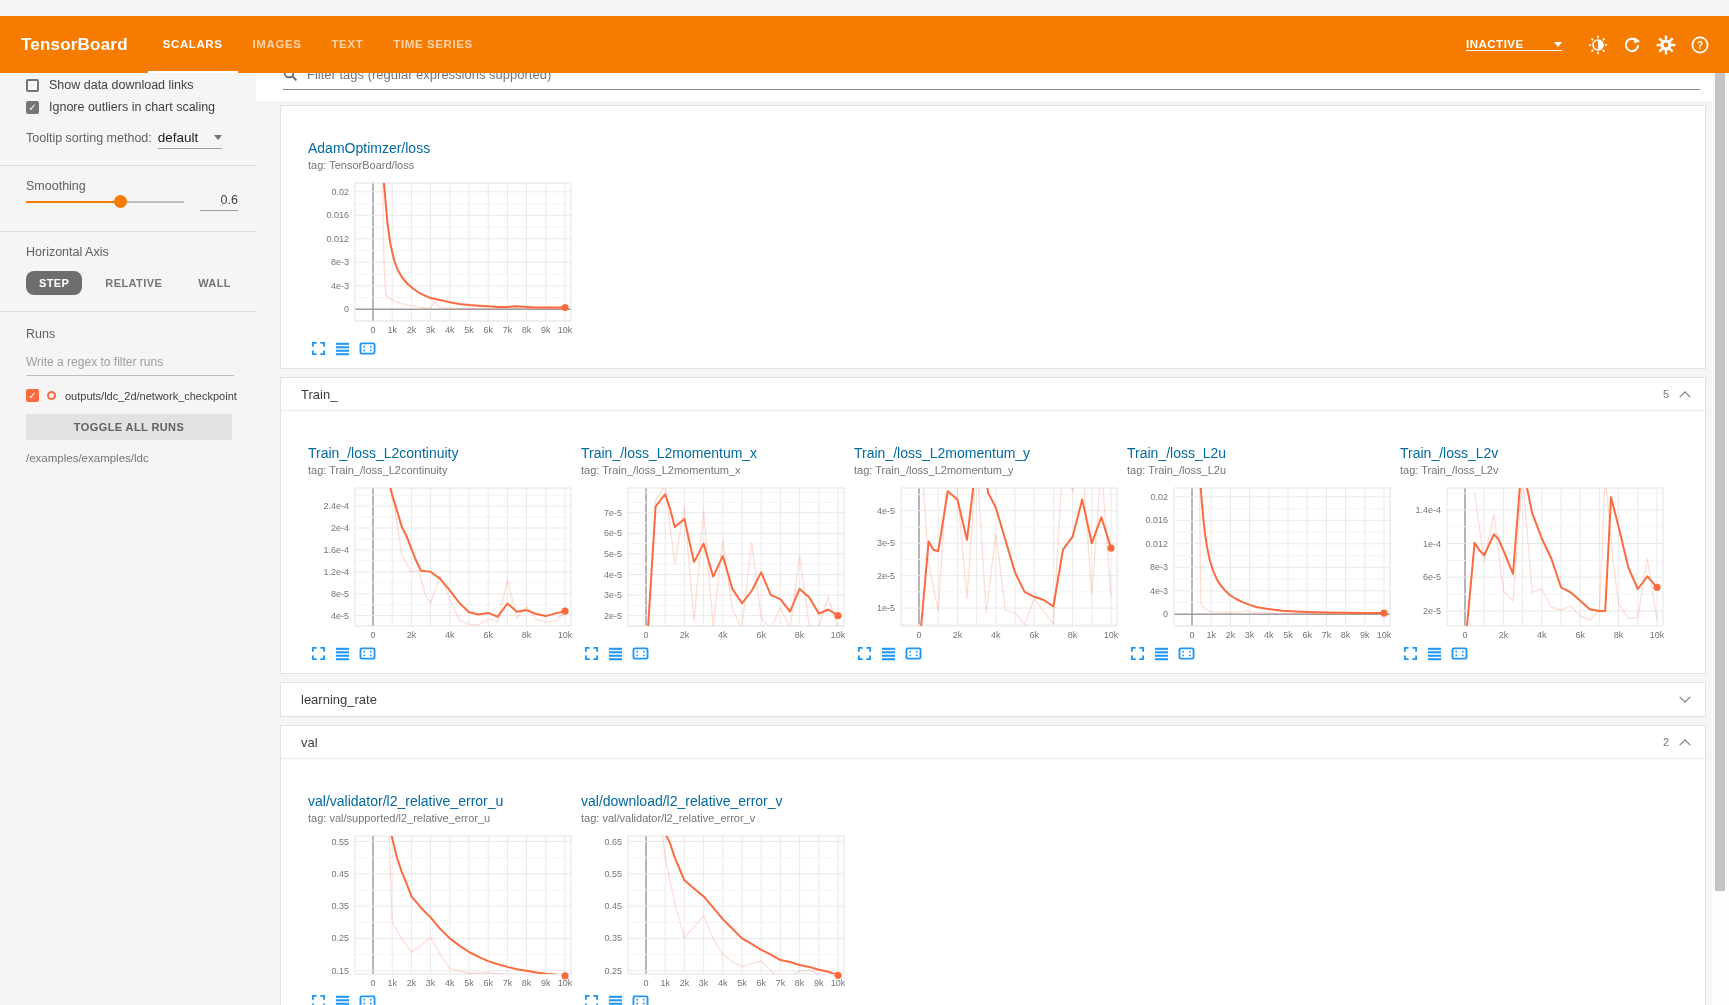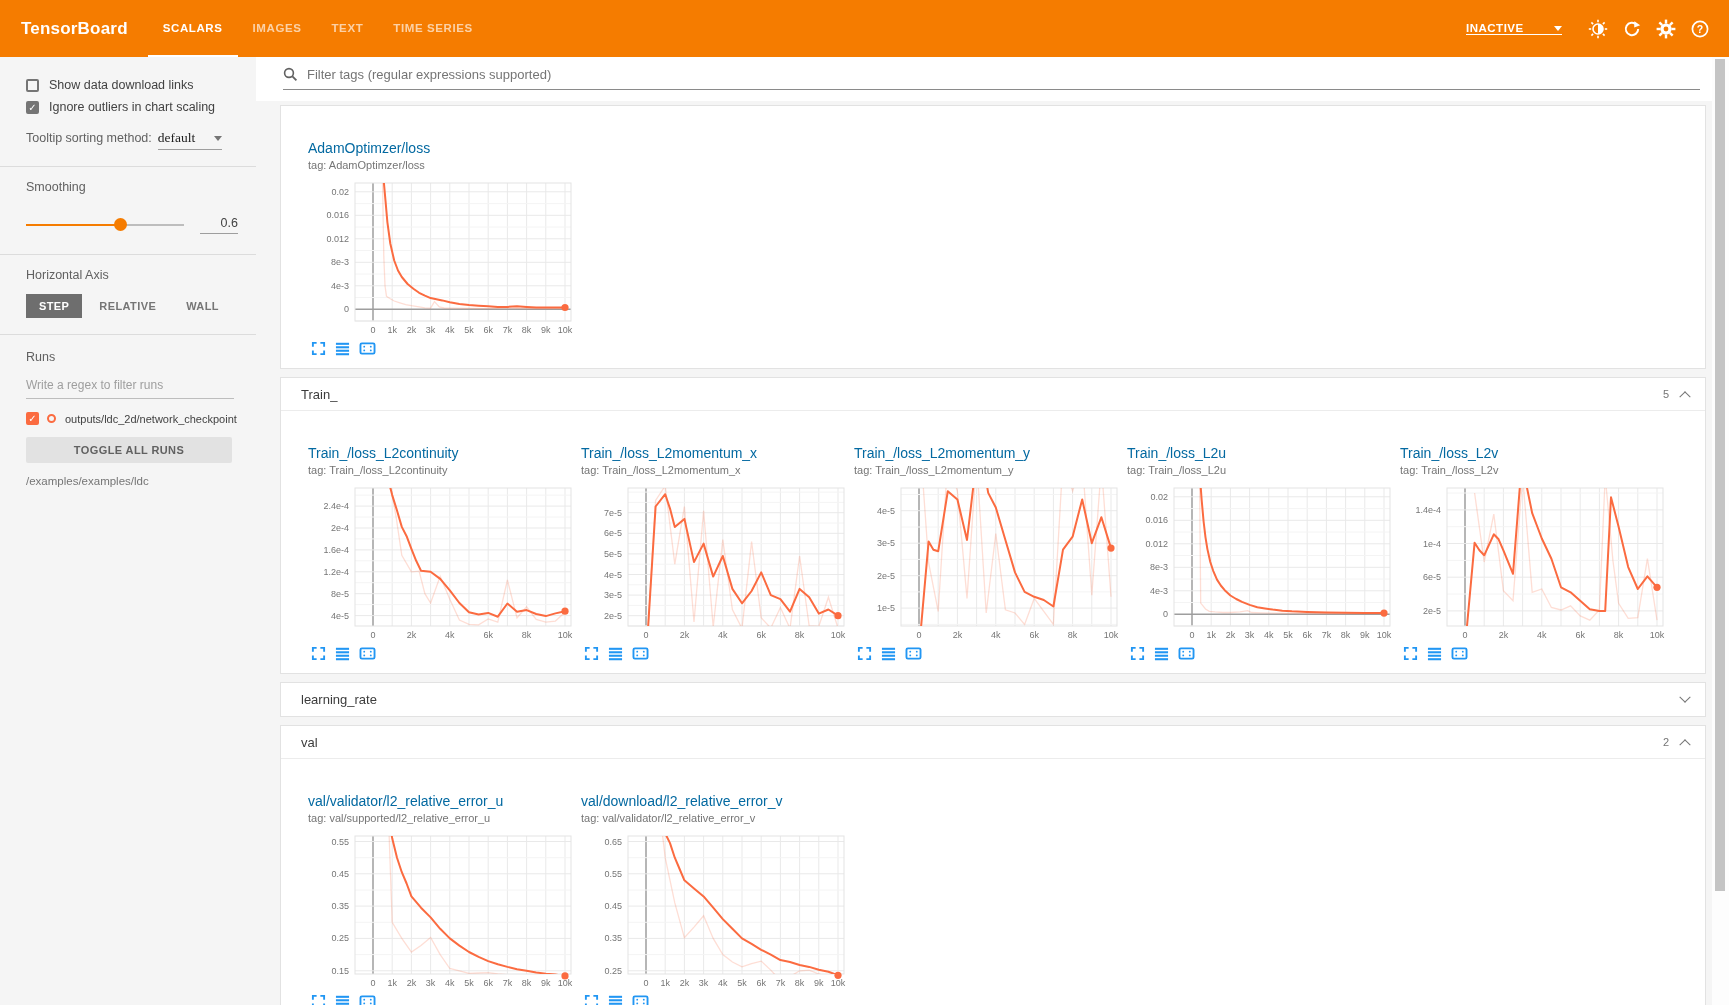--- a/index.html
+++ b/index.html
@@ -1,20 +1,20 @@
 <!DOCTYPE html>
 <html><head>
 <meta charset="utf-8">
 <style>
   * { margin:0; padding:0; box-sizing:border-box; }
   html,body { width:1729px; height:1005px; overflow:hidden; background:#f5f5f5;
               font-family:"Liberation Sans", sans-serif; }
 
   
-  .appbar { position:absolute; top:0; left:0; width:1729px; height:57px;
+  .appbar { position:absolute; top:16px; left:0; width:1729px; height:57px;
             background:#f57c00; display:flex; align-items:center; z-index:10; }
   .logo { color:#fff; font-size:17px; font-weight:bold; margin-left:21px; letter-spacing:.2px; }
   .tabs { display:flex; height:57px; margin-left:20px; }
   .tab { height:57px; display:flex; align-items:center; padding:0 15px;
          color:rgba(255,255,255,.65); font-size:11.5px; font-weight:bold;
          letter-spacing:.6px; border-bottom:2px solid transparent; cursor:pointer; }
   .tab.active { color:#fff; border-bottom-color:#fff; }
   .appbar-right { margin-left:auto; display:flex; align-items:center; padding-right:19px; }
   .status-select { display:flex; align-items:center; justify-content:space-between;
                    width:96px; border-bottom:1px solid #fff; 
@@ -32,33 +32,33 @@
   .cb { width:13px; height:13px; border:2px solid #757575; border-radius:2px;
         display:inline-flex; align-items:center; justify-content:center;
         font-size:10px; color:transparent; background:transparent; flex:none; }
   .cb-row.checked .cb { background:#757575; color:#fff; }
   .cb-label { font-size:12.5px; color:#424242; margin-left:10px; }
   .lbl { font-size:12.5px; color:#616161; }
   .tooltip-row { display:flex; align-items:baseline; margin-top:16px; }
   .dd { display:inline-flex; align-items:center; justify-content:space-between;
         border-bottom:1px solid #9e9e9e; min-width:64px; margin-left:6px;
         padding-bottom:3px; cursor:pointer; }
-  .dd-value { font-size:13.5px; color:#212121;font-family:Liberation Serif, serif; }
+  .dd-value { font-size:13.5px; color:#212121; }
   .dd-arrow { width:0; height:0; border-left:4px solid transparent;
               border-right:4px solid transparent; border-top:5px solid #757575; margin-left:8px; }
-  .slider-row { display:flex; align-items:center; margin-top:22px; padding-bottom:4px; }
+  .slider-row { display:flex; align-items:center; padding-bottom:4px; }
   .slider { position:relative; flex:1; height:2px; background:#bdbdbd; margin-right:16px; cursor:pointer; }
   .slider .fill { position:absolute; left:0; top:0; height:2px; width:60%; background:#f57c00; }
   .slider .thumb { position:absolute; left:60%; top:-6px; width:13px; height:13px;
                    margin-left:-7px; border-radius:50%; background:#f57c00; }
   .slider-val { width:38px; text-align:right; font-size:12.5px; color:#424242;
                 border-bottom:1px solid #9e9e9e; padding-bottom:3px; }
   .axis-btns { display:flex; align-items:center; margin-top:12px; }
   .axis-btn { font-size:11px; font-weight:bold; letter-spacing:.4px; color:#757575;
-              padding:6px 13px; margin-right:4px; border-radius:0; cursor:pointer; }
+              padding:6px 13px; margin-right:10px; border-radius:8px; cursor:pointer; }
   .axis-btn.active { background:#6e6e6e; color:#fff; }
   .runs-lbl { margin-top:2px; }
   .regex { font-size:12px; color:#9e9e9e; border-bottom:1px solid #bdbdbd;
            padding:14px 0 6px 0; margin-right:4px; cursor:text; }
   .run-row { display:flex; align-items:center; margin-top:13px; }
   .run-cb { width:13px; height:13px; border:2px solid #fb6b40; background:#fb6b40;
             color:#fff; border-radius:2px; display:inline-flex; align-items:center;
             justify-content:center; font-size:10px; cursor:pointer; flex:none; }
   .run-ring { width:9px; height:9px; border:2px solid #fb6b40; border-radius:50%;
               margin-left:8px; flex:none; }
@@ -222,21 +222,21 @@
         <line x1="9.4" y1="9.4" x2="13.4" y2="13.4" stroke="#616161" stroke-width="1.8"></line>
       </svg>
       <span class="filter-text">Filter tags (regular expressions supported)</span>
     </div>
   </div>
   <div class="sections">
       <div class="card expanded">
         <div class="charts-row">
           <div class="chart-block">
             <div class="chart-title">AdamOptimzer/loss</div>
-            <div class="chart-tag">tag: AdamOptimzer/loss</div>
+            <div class="chart-tag">tag: TensorBoard/loss</div>
             <svg class="plot" width="268" height="158">
               <line x1="65.0" y1="6" x2="65.0" y2="144" stroke="#9e9e9e" stroke-width="1.5"></line>
               <line x1="84.2" y1="6" x2="84.2" y2="144" stroke="#e9e9e9" stroke-width="1"></line>
               <line x1="103.4" y1="6" x2="103.4" y2="144" stroke="#e9e9e9" stroke-width="1"></line>
               <line x1="122.6" y1="6" x2="122.6" y2="144" stroke="#e9e9e9" stroke-width="1"></line>
               <line x1="141.8" y1="6" x2="141.8" y2="144" stroke="#e9e9e9" stroke-width="1"></line>
               <line x1="161.0" y1="6" x2="161.0" y2="144" stroke="#e9e9e9" stroke-width="1"></line>
               <line x1="180.2" y1="6" x2="180.2" y2="144" stroke="#e9e9e9" stroke-width="1"></line>
               <line x1="199.4" y1="6" x2="199.4" y2="144" stroke="#e9e9e9" stroke-width="1"></line>
               <line x1="218.6" y1="6" x2="218.6" y2="144" stroke="#e9e9e9" stroke-width="1"></line>

